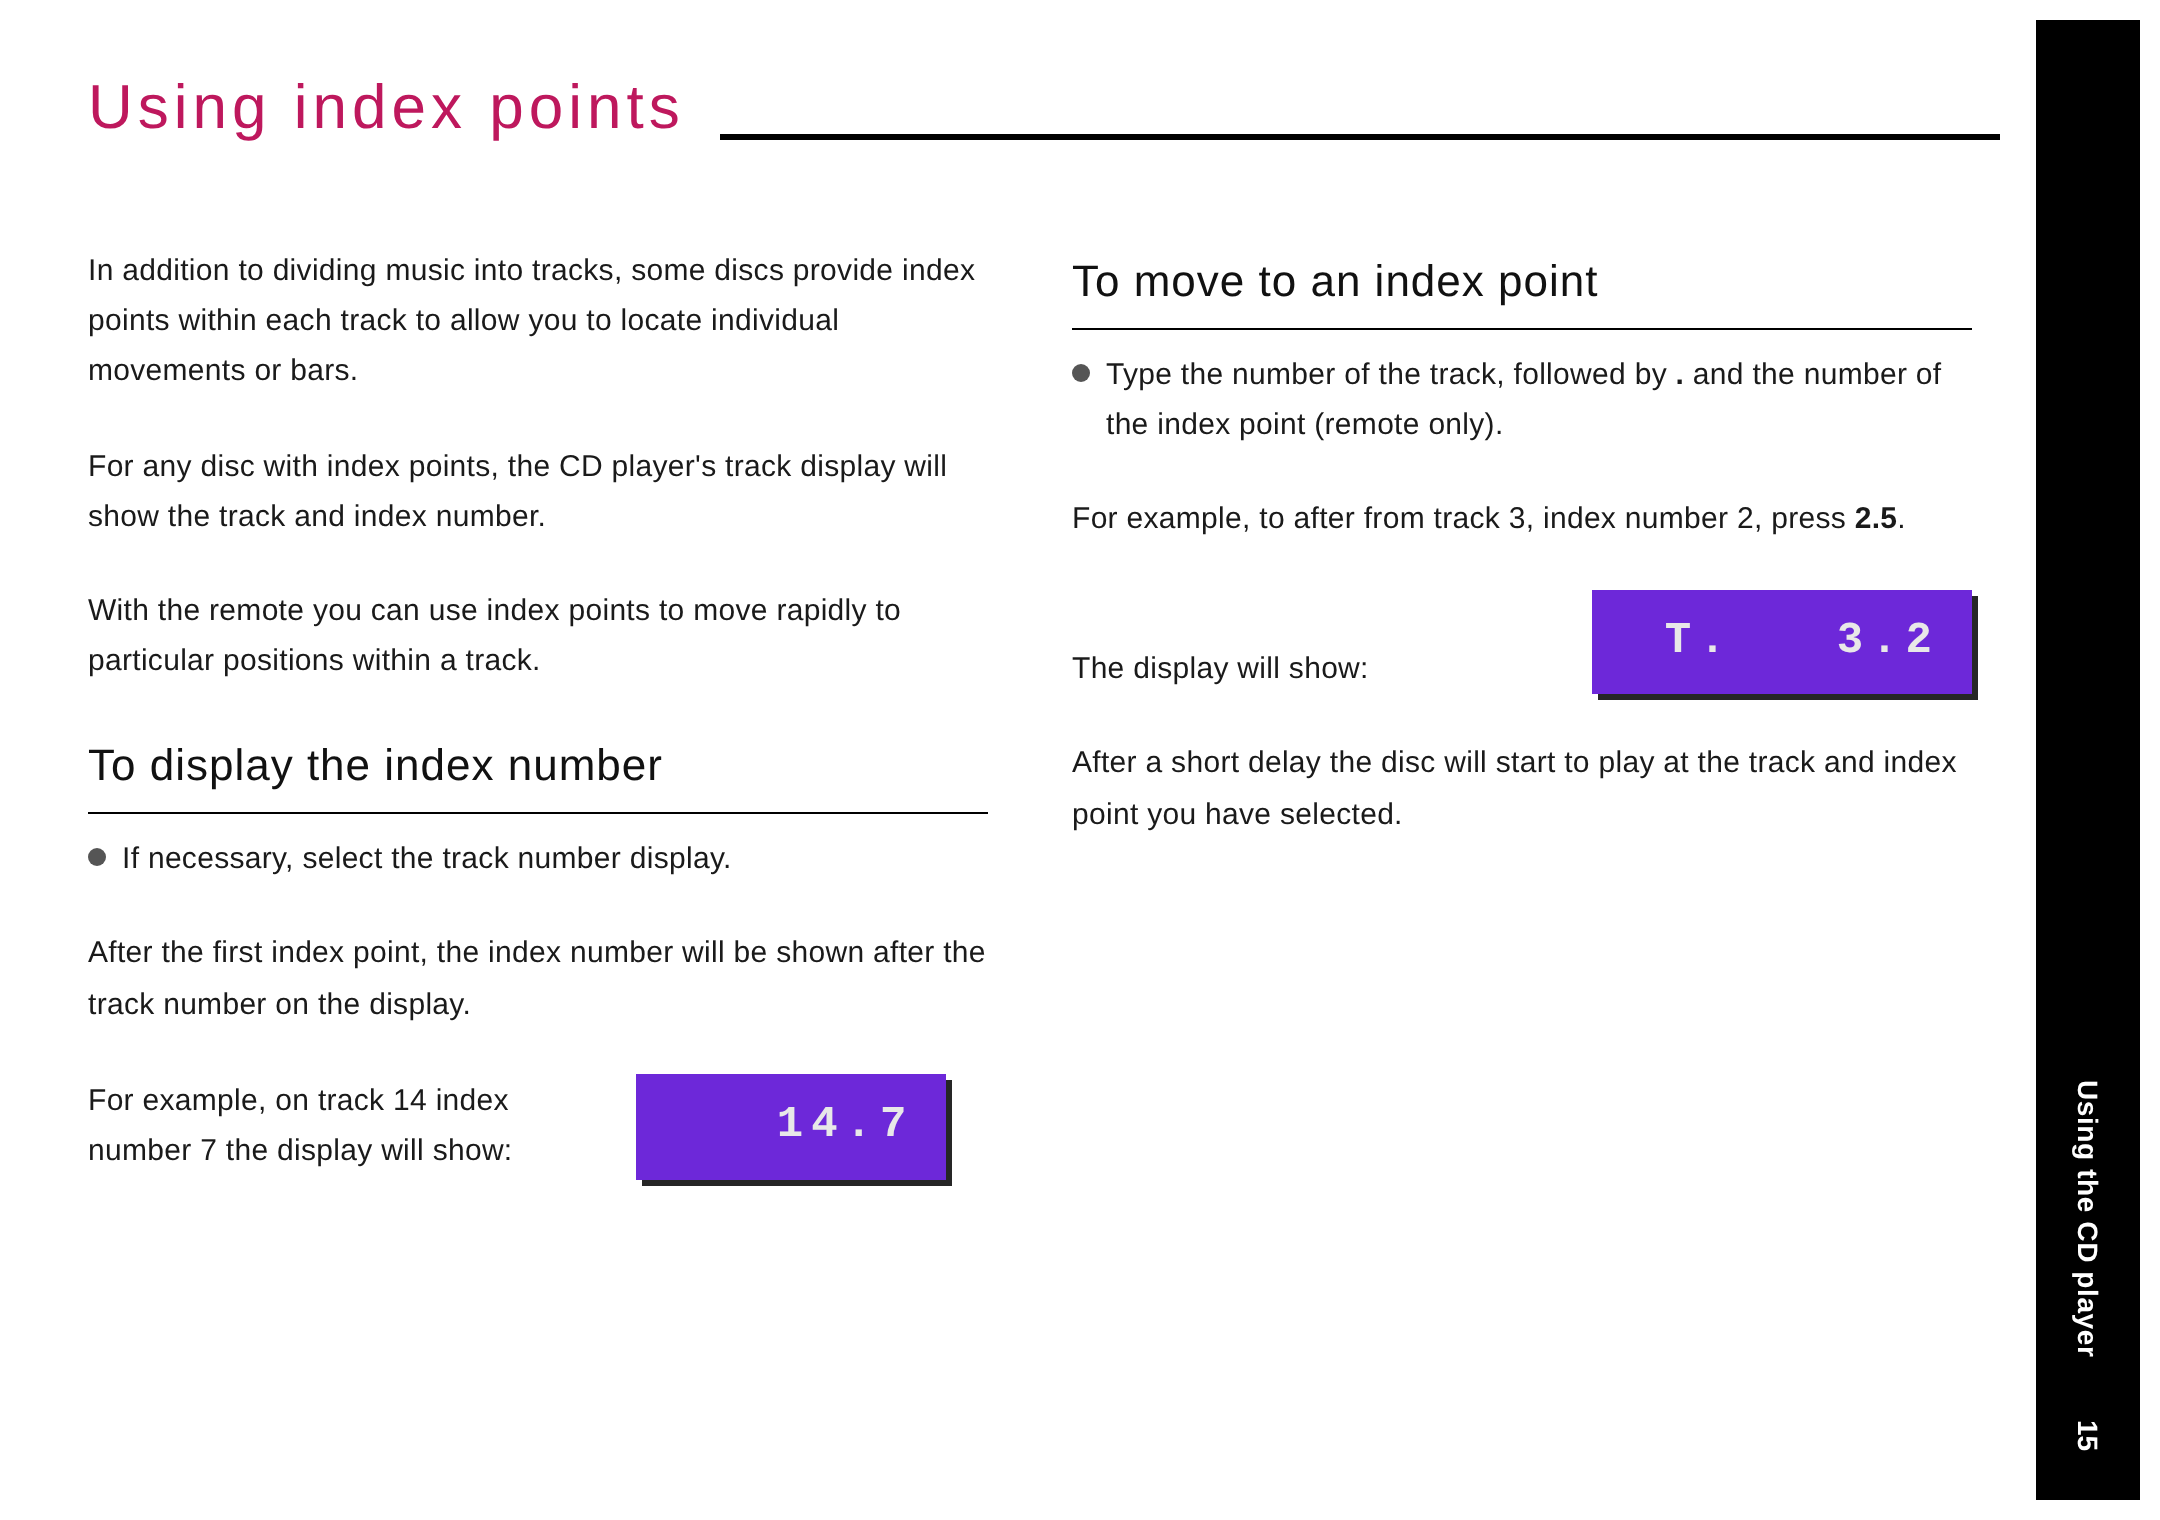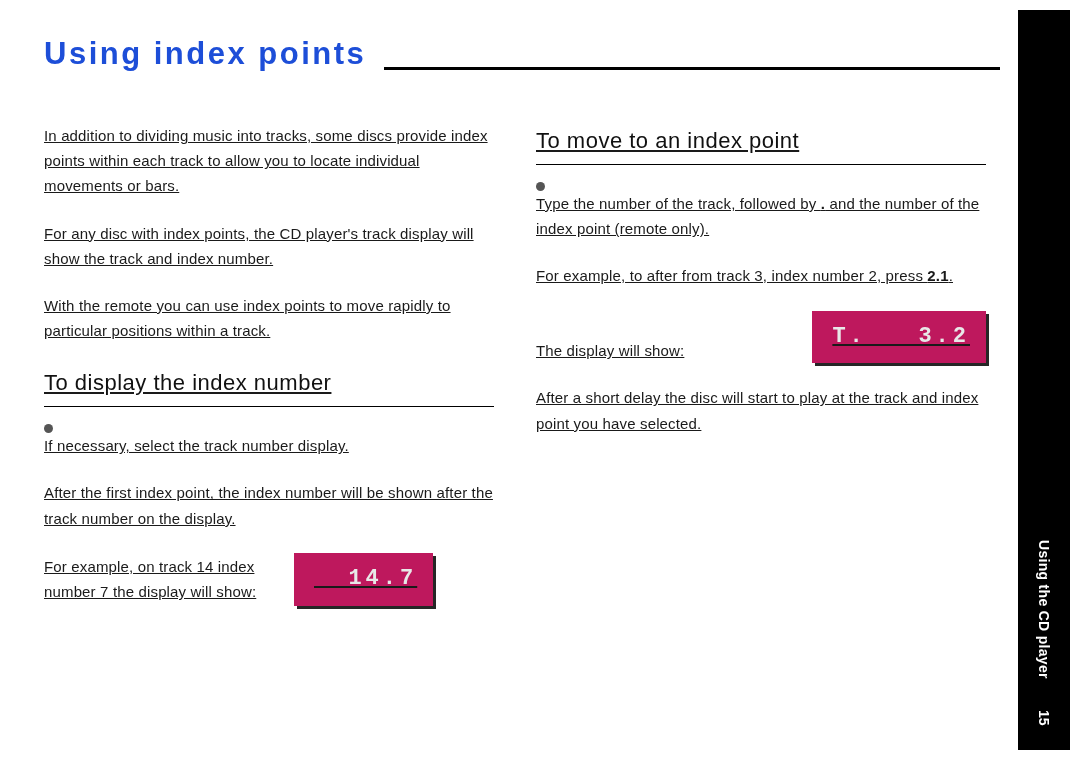--- a/index.html
+++ b/index.html
@@ -54,41 +54,40 @@
     left: 44px;
     right: 80px;
     top: 32px;
     height: 42px;
     display: flex;
     align-items: flex-end;
   }
   .title-row h1 {
     margin: 0 18px 0 0;
     font-size: 31px;
-    font-weight: 700;
+    font-weight: 400;
     letter-spacing: 2.5px;
-    color: #1d4ed8;
+    color: #be185d;
     padding-bottom: 2px;
   }
   .title-rule {
     flex: 1 1 auto;
     height: 3px;
     background: #000;
     margin-bottom: 4px;
   }
 
   
   .col {
     position: absolute;
     width: 450px;
     font-size: 15px;
     line-height: 1.68;
     color: #1a1a1a;
     letter-spacing: 0.15px;
-    text-decoration: underline;
   }
   .col-left  { left: 44px;  top: 123px; }
   .col-right { left: 536px; top: 123px; }
 
   .col p { margin: 0 0 22px 0; }
 
   h2.section {
     font-size: 22px;
     font-weight: 400;
     letter-spacing: 0.5px;
@@ -96,49 +95,49 @@
     margin: 22px 0 8px 0;
     padding-bottom: 4px;
     border-bottom: 1px solid #000;
   }
   .col-right h2.section { margin-top: 0; }
 
   .bullet {
     display: flex;
     align-items: flex-start;
     margin: 10px 0 22px 0;
-    flex-direction: column;
   }
   .bullet .dot {
     width: 9px;
     height: 9px;
     border-radius: 50%;
     background: #555;
     flex: 0 0 auto;
     margin: 7px 8px 0 0;
   }
   .bullet .txt { flex: 1 1 auto; }
 
   
   .example-row {
     display: flex;
     align-items: center;
+    gap: 24px;
     margin: 0 0 22px 0;
   }
   .example-row .lead { flex: 0 0 250px; }
 
   .lcd {
     display: inline-block;
-    background: #be185d;
+    background: #6d28d9;
     color: #e8e8e8;
     font-family: "Courier New", monospace;
     font-weight: 600;
     letter-spacing: 4px;
     font-size: 22px;
-    padding: 8px 16px 8px 20px;
+    padding: 8px 16px 8px 36px;
     white-space: pre;
     box-shadow: 3px 3px 0 0 rgba(0,0,0,0.85);
   }
   .ex-right {
     display: flex;
     align-items: flex-end;
     justify-content: space-between;
     margin: 0 0 22px 0;
   }
   .ex-right .lead2 { flex: 0 0 auto; margin-right: 20px; }
@@ -184,21 +183,21 @@
     <h2 class="section">To move to an index point</h2>
 
     <div class="bullet">
       <div class="dot"></div>
       <div class="txt">
         <span>Type the number of the track, followed by </span><span class="b">.</span><span> and the number of the index point (remote only).</span>
       </div>
     </div>
 
     <p>
-      <span>For example, to after from track 3, index number 2, press </span><span class="b">2.1</span><span>.</span>
+      <span>For example, to after from track 3, index number 2, press </span><span class="b">2.5</span><span>.</span>
     </p>
 
     <div class="ex-right">
       <div class="lead2">The display will show:</div>
       <div class="lcd">T.   3.2</div>
     </div>
 
     <p>After a short delay the disc will start to play at the track and index point you have selected.</p>
   </div>
 

